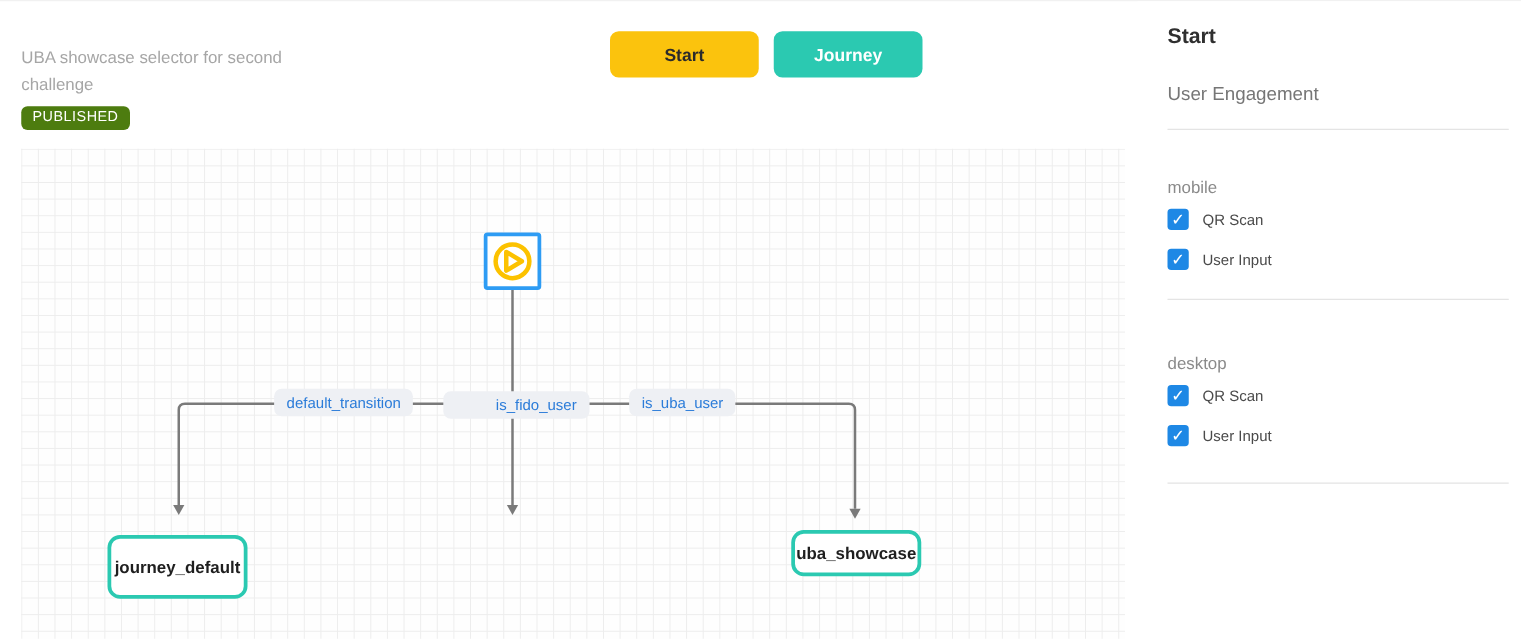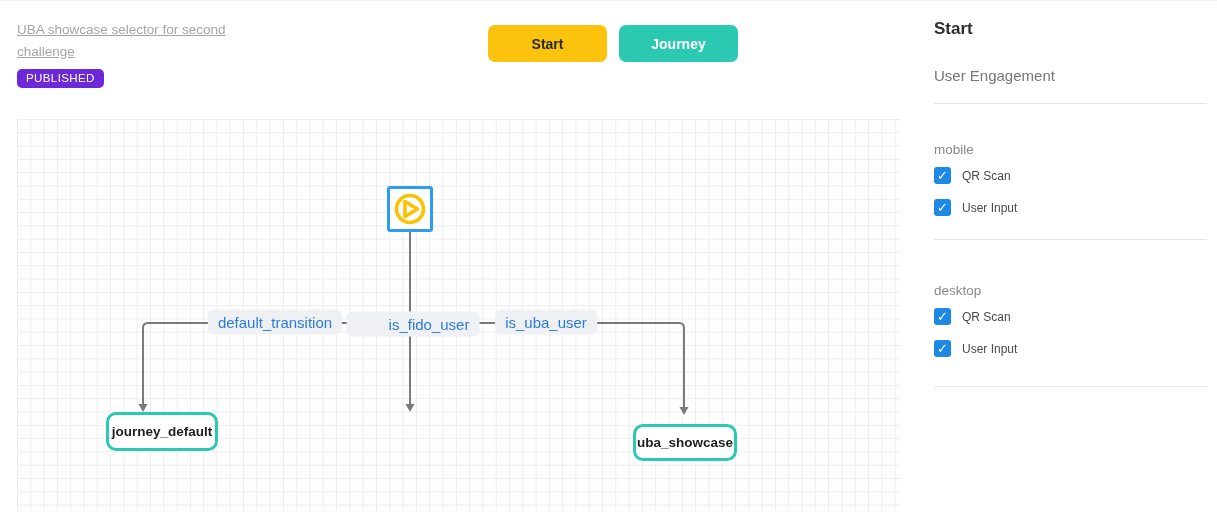--- a/index.html
+++ b/index.html
@@ -6,23 +6,23 @@
   body { background:#fff; }
   .app {
     position:relative; width:1217px; height:514px; background:#fff;
     font-family:"Liberation Sans", sans-serif; overflow:hidden;
     border-top:1px solid #f1f1f1;
   }
 
   
   .header-info { position:absolute; left:17px; top:14px; width:250px; }
   .page-title { font-size:18px; font-weight:bold; color:#3a3a3a; letter-spacing:.2px; }
-  .page-subtitle { margin-top:4px; width:228px; font-size:13.5px; color:#a6a6a6; line-height:1.6;text-decoration:underline; }
+  .page-subtitle { margin-top:20px; width:228px; font-size:13.5px; color:#a6a6a6; line-height:1.6; }
   .status-badge {
-    display:inline-block; margin-top:7px; background:#6d28d9; color:#fff;
+    display:inline-block; margin-top:7px; background:#4d7c0f; color:#fff;
     font-size:11.5px; font-weight:normal; letter-spacing:.4px;
     padding:3px 9px 4px; border-radius:5px;
   }
   .btn { position:absolute; top:24px; width:119px; height:37px; border:none;
          border-radius:7px; font-family:"Liberation Sans", sans-serif;
          font-size:14px; font-weight:bold; cursor:pointer; }
   .btn-start { left:488px; background:#FBC30D; color:#2b2b2b; }
   .btn-journey { left:619px; background:#2BC9B1; color:#fff; }
 
   
@@ -38,27 +38,27 @@
   .start-node {
     position:absolute; left:370px; top:67px; width:46px; height:46px;
     background:#fff; border:3px solid #2E9CF4; border-radius:3px;
     display:flex; align-items:center; justify-content:center; cursor:pointer;
   }
   .flow-node {
     position:absolute; background:#fff; border:3px solid #2BC9B1; border-radius:10px;
     display:flex; align-items:center; justify-content:center;
     font-size:13.5px; font-weight:bold; color:#1f1f1f; white-space:nowrap; cursor:pointer;
   }
-  .node-journey-default   { left:69px;  top:293px; width:112px; height:39px;margin-left:20px; }
+  .node-journey-default   { left:69px;  top:309px; width:112px; height:51px; }
   .node-default-fido      { left:335px; top:305px; width:127px; height:50px; }
   .node-uba-showcase      { left:616px; top:305px; width:104px; height:37px; }
   .edge-label {
     position:absolute; transform:translate(-50%,-50%);
     background:#eef0f4; border-radius:6px; padding:4px 10px;
-    font-size:15px; color:#2b7cd9; white-space:nowrap; cursor:pointer;
+    font-size:12px; color:#2b7cd9; white-space:nowrap; cursor:pointer;
   }
   .lbl-default-transition { left:258px; top:203px; }
   .lbl-is-fido-user       { left:396px; top:205px;padding-left:42px; }
   .lbl-is-uba-user        { left:529px; top:203px; }
 
   
   .sidebar { position:absolute; left:910px; top:0; width:307px; height:514px; background:#fff; }
   .sidebar .abs { position:absolute; left:24px; }
   .sidebar-title { top:18px; font-size:17px; font-weight:bold; color:#2f2f2f; }
   .sidebar-subtitle { top:66px; font-size:15px; color:#767676; }

